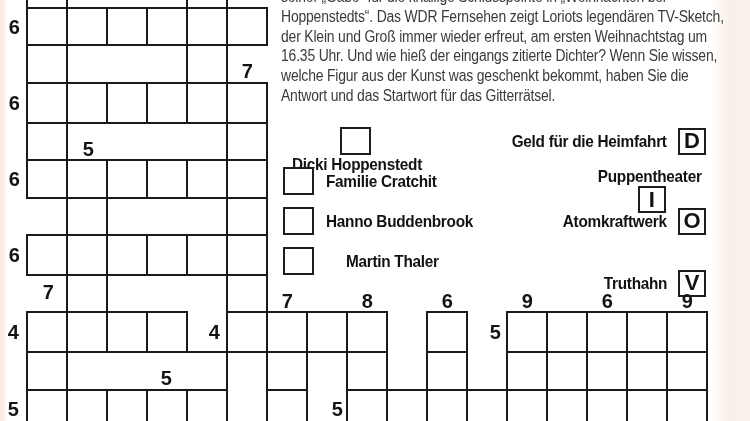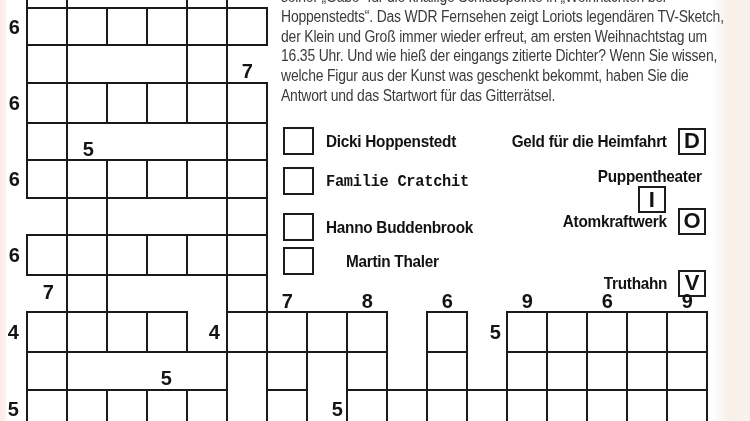--- a/index.html
+++ b/index.html
@@ -147,29 +147,29 @@
   <div class="article" id="article">
       <div class="tline">seiner „Gabe“ für die knallige Schlusspointe in „Weihnachten bei</div>
       <div class="tline">Hoppenstedts“. Das WDR Fernsehen zeigt Loriots legendären TV-Sketch,</div>
       <div class="tline">der Klein und Groß immer wieder erfreut, am ersten Weihnachtstag um</div>
       <div class="tline">16.35 Uhr. Und wie hieß der eingangs zitierte Dichter? Wenn Sie wissen,</div>
       <div class="tline">welche Figur aus der Kunst was geschenkt bekommt, haben Sie die</div>
       <div class="tline">Antwort und das Startwort für das Gitterrätsel.</div>
     </div>
 
   <div id="quiz-left">
-      <div class="opt-row" style="left: 283px; top: 127px;">
+      <div class="opt-row" style="left: 292px; top: 127px; flex-direction: column;">
         <div class="cbox"></div>
         <span class="olabel">Dicki Hoppenstedt</span>
       </div>
-      <div class="opt-row" style="left: 283px; top: 167px; font-family: Liberation Mono, monospace;">
+      <div class="opt-row" style="left: 283px; top: 167px;">
         <div class="cbox"></div>
         <span class="olabel">Familie Cratchit</span>
       </div>
-      <div class="opt-row" style="left: 283px; top: 213px;">
+      <div class="opt-row" style="left: 283px; top: 207px;">
         <div class="cbox"></div>
         <span class="olabel">Hanno Buddenbrook</span>
       </div>
       <div class="opt-row" style="left: 283px; top: 247px; gap: 20px;">
         <div class="cbox"></div>
         <span class="olabel">Martin Thaler</span>
       </div>
     </div>
   <div id="quiz-right">
       <div class="opt-row right" style="right: 44px; top: 127px;">

